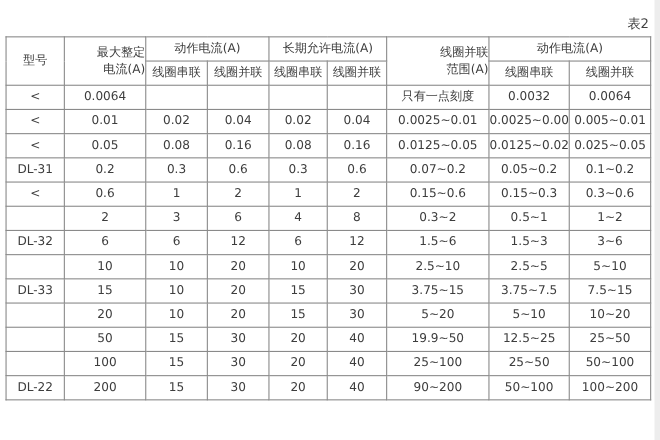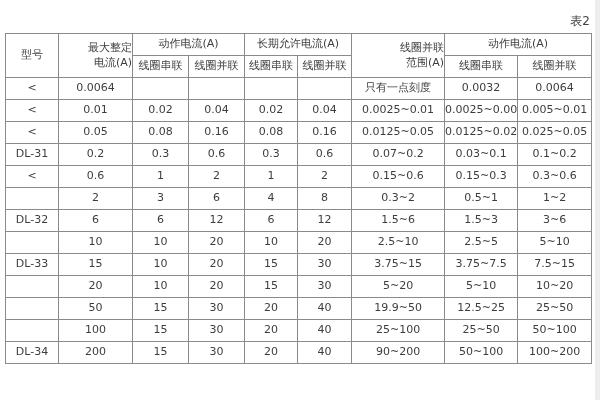--- a/index.html
+++ b/index.html
@@ -130,21 +130,21 @@
         <td>0.025~0.05</td>
       </tr>
       <tr>
         <td class="model">DL-31</td>
         <td>0.2</td>
         <td>0.3</td>
         <td>0.6</td>
         <td>0.3</td>
         <td>0.6</td>
         <td>0.07~0.2</td>
-        <td>0.03~0.1</td>
+        <td>0.05~0.2</td>
         <td>0.1~0.2</td>
       </tr>
       <tr>
         <td class="model">&lt;</td>
         <td>0.6</td>
         <td>1</td>
         <td>2</td>
         <td>1</td>
         <td>2</td>
         <td>0.15~0.6</td>
@@ -222,21 +222,21 @@
         <td>100</td>
         <td>15</td>
         <td>30</td>
         <td>20</td>
         <td>40</td>
         <td>25~100</td>
         <td>25~50</td>
         <td>50~100</td>
       </tr>
       <tr>
-        <td class="model">DL-34</td>
+        <td class="model">DL-22</td>
         <td>200</td>
         <td>15</td>
         <td>30</td>
         <td>20</td>
         <td>40</td>
         <td>90~200</td>
         <td>50~100</td>
         <td>100~200</td>
       </tr>
     </tbody>

